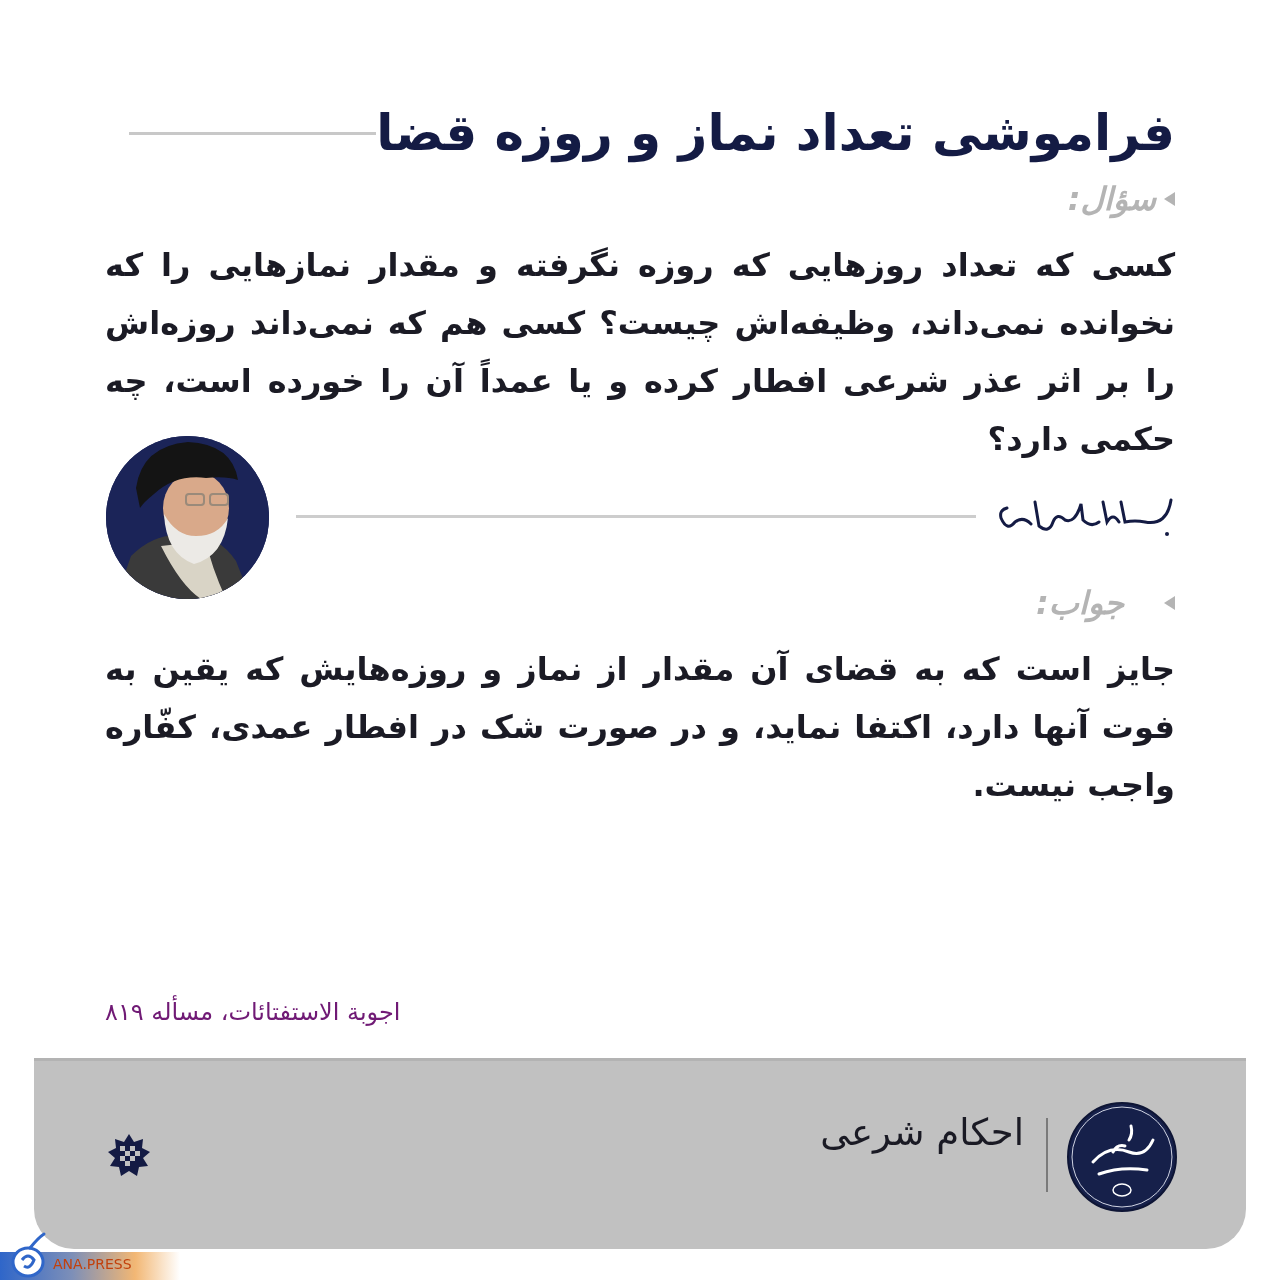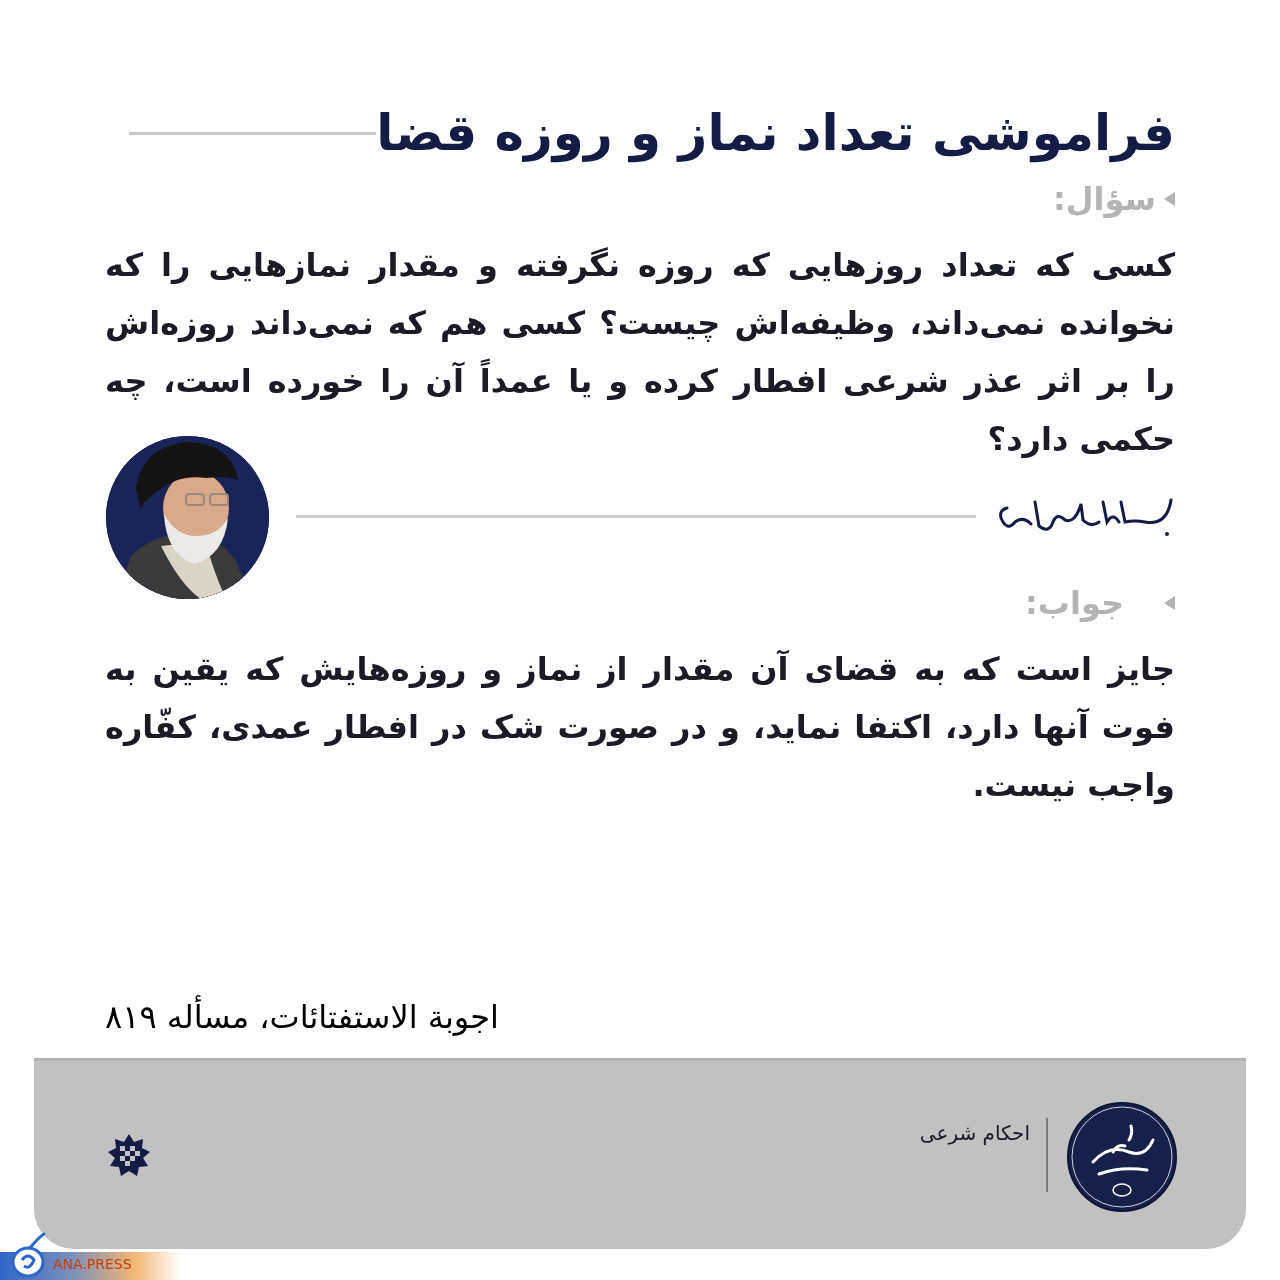--- a/index.html
+++ b/index.html
@@ -11,53 +11,53 @@
       position: absolute; left: 105px; top: 98px; width: 1070px; height: 70px;
       display: flex; align-items: center; direction: rtl;
     }
     .title-rule { flex: 1; height: 3px; background: #c8c8c8; margin-left: 24px; }
     .title {
       font-family: "DejaVu Sans", sans-serif; font-weight: bold; font-size: 50px;
       color: #141b44; white-space: nowrap; letter-spacing: -1px;
     }
     .section-label {
       position: absolute; right: 105px; direction: rtl; display: flex; align-items: center;
-      color: #b4b4b4; font-size: 32px; font-family: "DejaVu Sans", sans-serif; font-weight: bold;
+      color: #b4b4b4; font-size: 32px; font-family: "DejaVu Sans", sans-serif; font-weight: bold; font-style: italic;
     }
     .tri { width: 0; height: 0; border-top: 7px solid transparent; border-bottom: 7px solid transparent;
       border-right: 11px solid #b4b4b4; margin-left: 8px; }
     .para {
       position: absolute; left: 105px; width: 1070px; direction: rtl; text-align: justify;
       text-align-last: right;
       font-family: "DejaVu Sans", sans-serif; font-size: 32px; line-height: 58px; color: #1b1b25; font-weight: bold;
     }
     .portrait {
       position: absolute; left: 106px; top: 436px; width: 163px; height: 163px; border-radius: 50%;
       background: #1b2458; overflow: hidden;
     }
     .mid-rule { position: absolute; left: 296px; top: 515px; width: 680px; height: 3px; background: #cdcdcd; }
     .bismillah {
       position: absolute; left: 995px; top: 482px; width: 180px; height: 64px;
     }
     .source {
-      position: absolute; left: 105px; top: 998px; direction: rtl; color: #000000; font-size: 32px;
+      position: absolute; left: 105px; top: 998px; direction: rtl; color: #701a75; font-size: 24px;
       font-family: "DejaVu Sans", sans-serif;
     }
     .footer-panel {
       position: absolute; left: 34px; top: 1058px; width: 1212px; height: 188px;
       background: #c1c1c1; border-radius: 0 0 40px 40px; border-top: 3px solid #b3b3b3;
     }
     .footer-emblem {
       position: absolute; left: 1067px; top: 1102px; width: 106px; height: 106px; border-radius: 50%;
       background: #16204a; border: 2px solid #0e1535;
     }
     .footer-divider { position: absolute; left: 1046px; top: 1118px; width: 2px; height: 74px; background: #7a7a7a; }
     .footer-text {
-      position: absolute; right: 250px; top: 1113px; direction: rtl; text-align: right; color: #1a1a24;
-      font-size: 20px; line-height: 40px; font-family: "DejaVu Sans", sans-serif;
+      position: absolute; right: 256px; top: 1113px; direction: rtl; text-align: right; color: #1a1a24;
+      font-size: 37px; line-height: 40px; font-family: "DejaVu Sans", sans-serif;
     }
     .kh-logo { position: absolute; left: 106px; top: 1132px; width: 230px; height: 46px; display: flex; align-items: center; }
     .kh-mark { width: 46px; height: 46px; }
     .kh-words { margin-left: 4px; display: flex; flex-direction: column; }
     .kh-name { font-family: "Liberation Sans", sans-serif; font-weight: bold; font-size: 25px; color: #141b44; letter-spacing: -0.5px; line-height: 24px; }
     .kh-sub { font-size: 8px; color: #141b44; direction: rtl; text-align: right; line-height: 12px; font-family: "DejaVu Sans", sans-serif; }
     .ana-bar {
       position: absolute; left: 0; top: 1252px; width: 180px; height: 28px;
       background: linear-gradient(90deg, #2f66c9 0%, #7d8fb8 40%, #f2b774 75%, rgba(255,255,255,0) 100%);
     }

